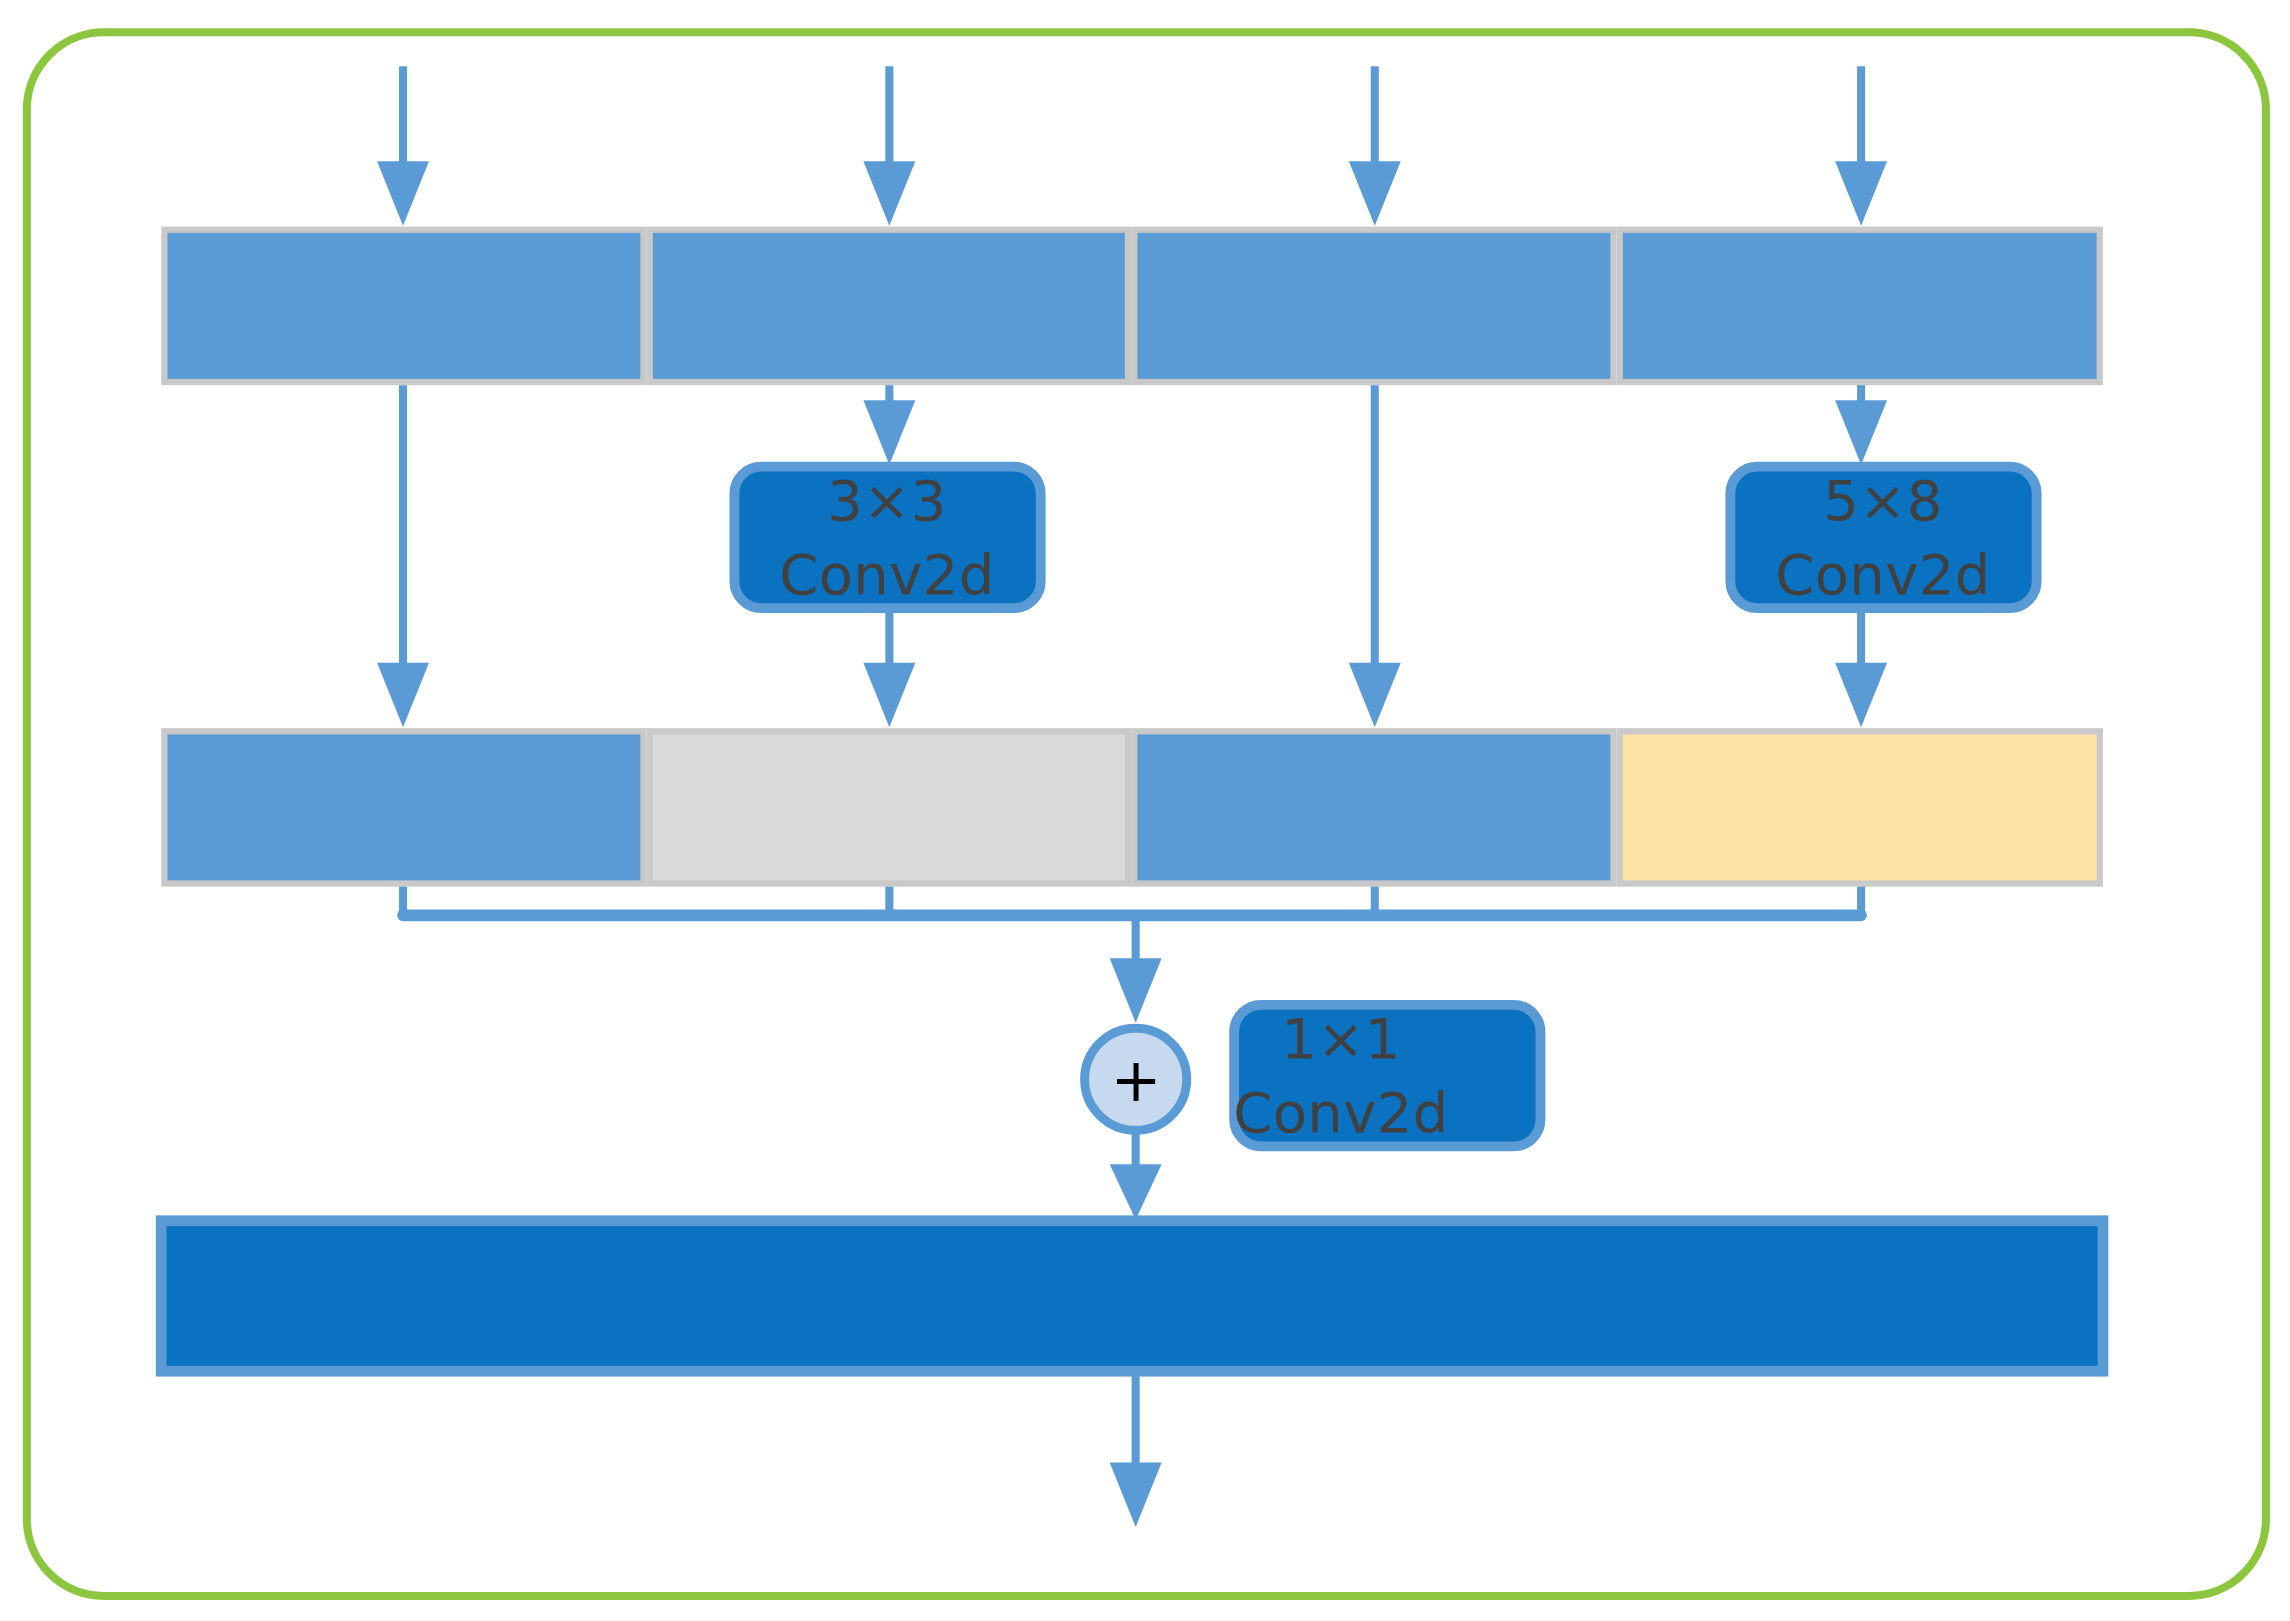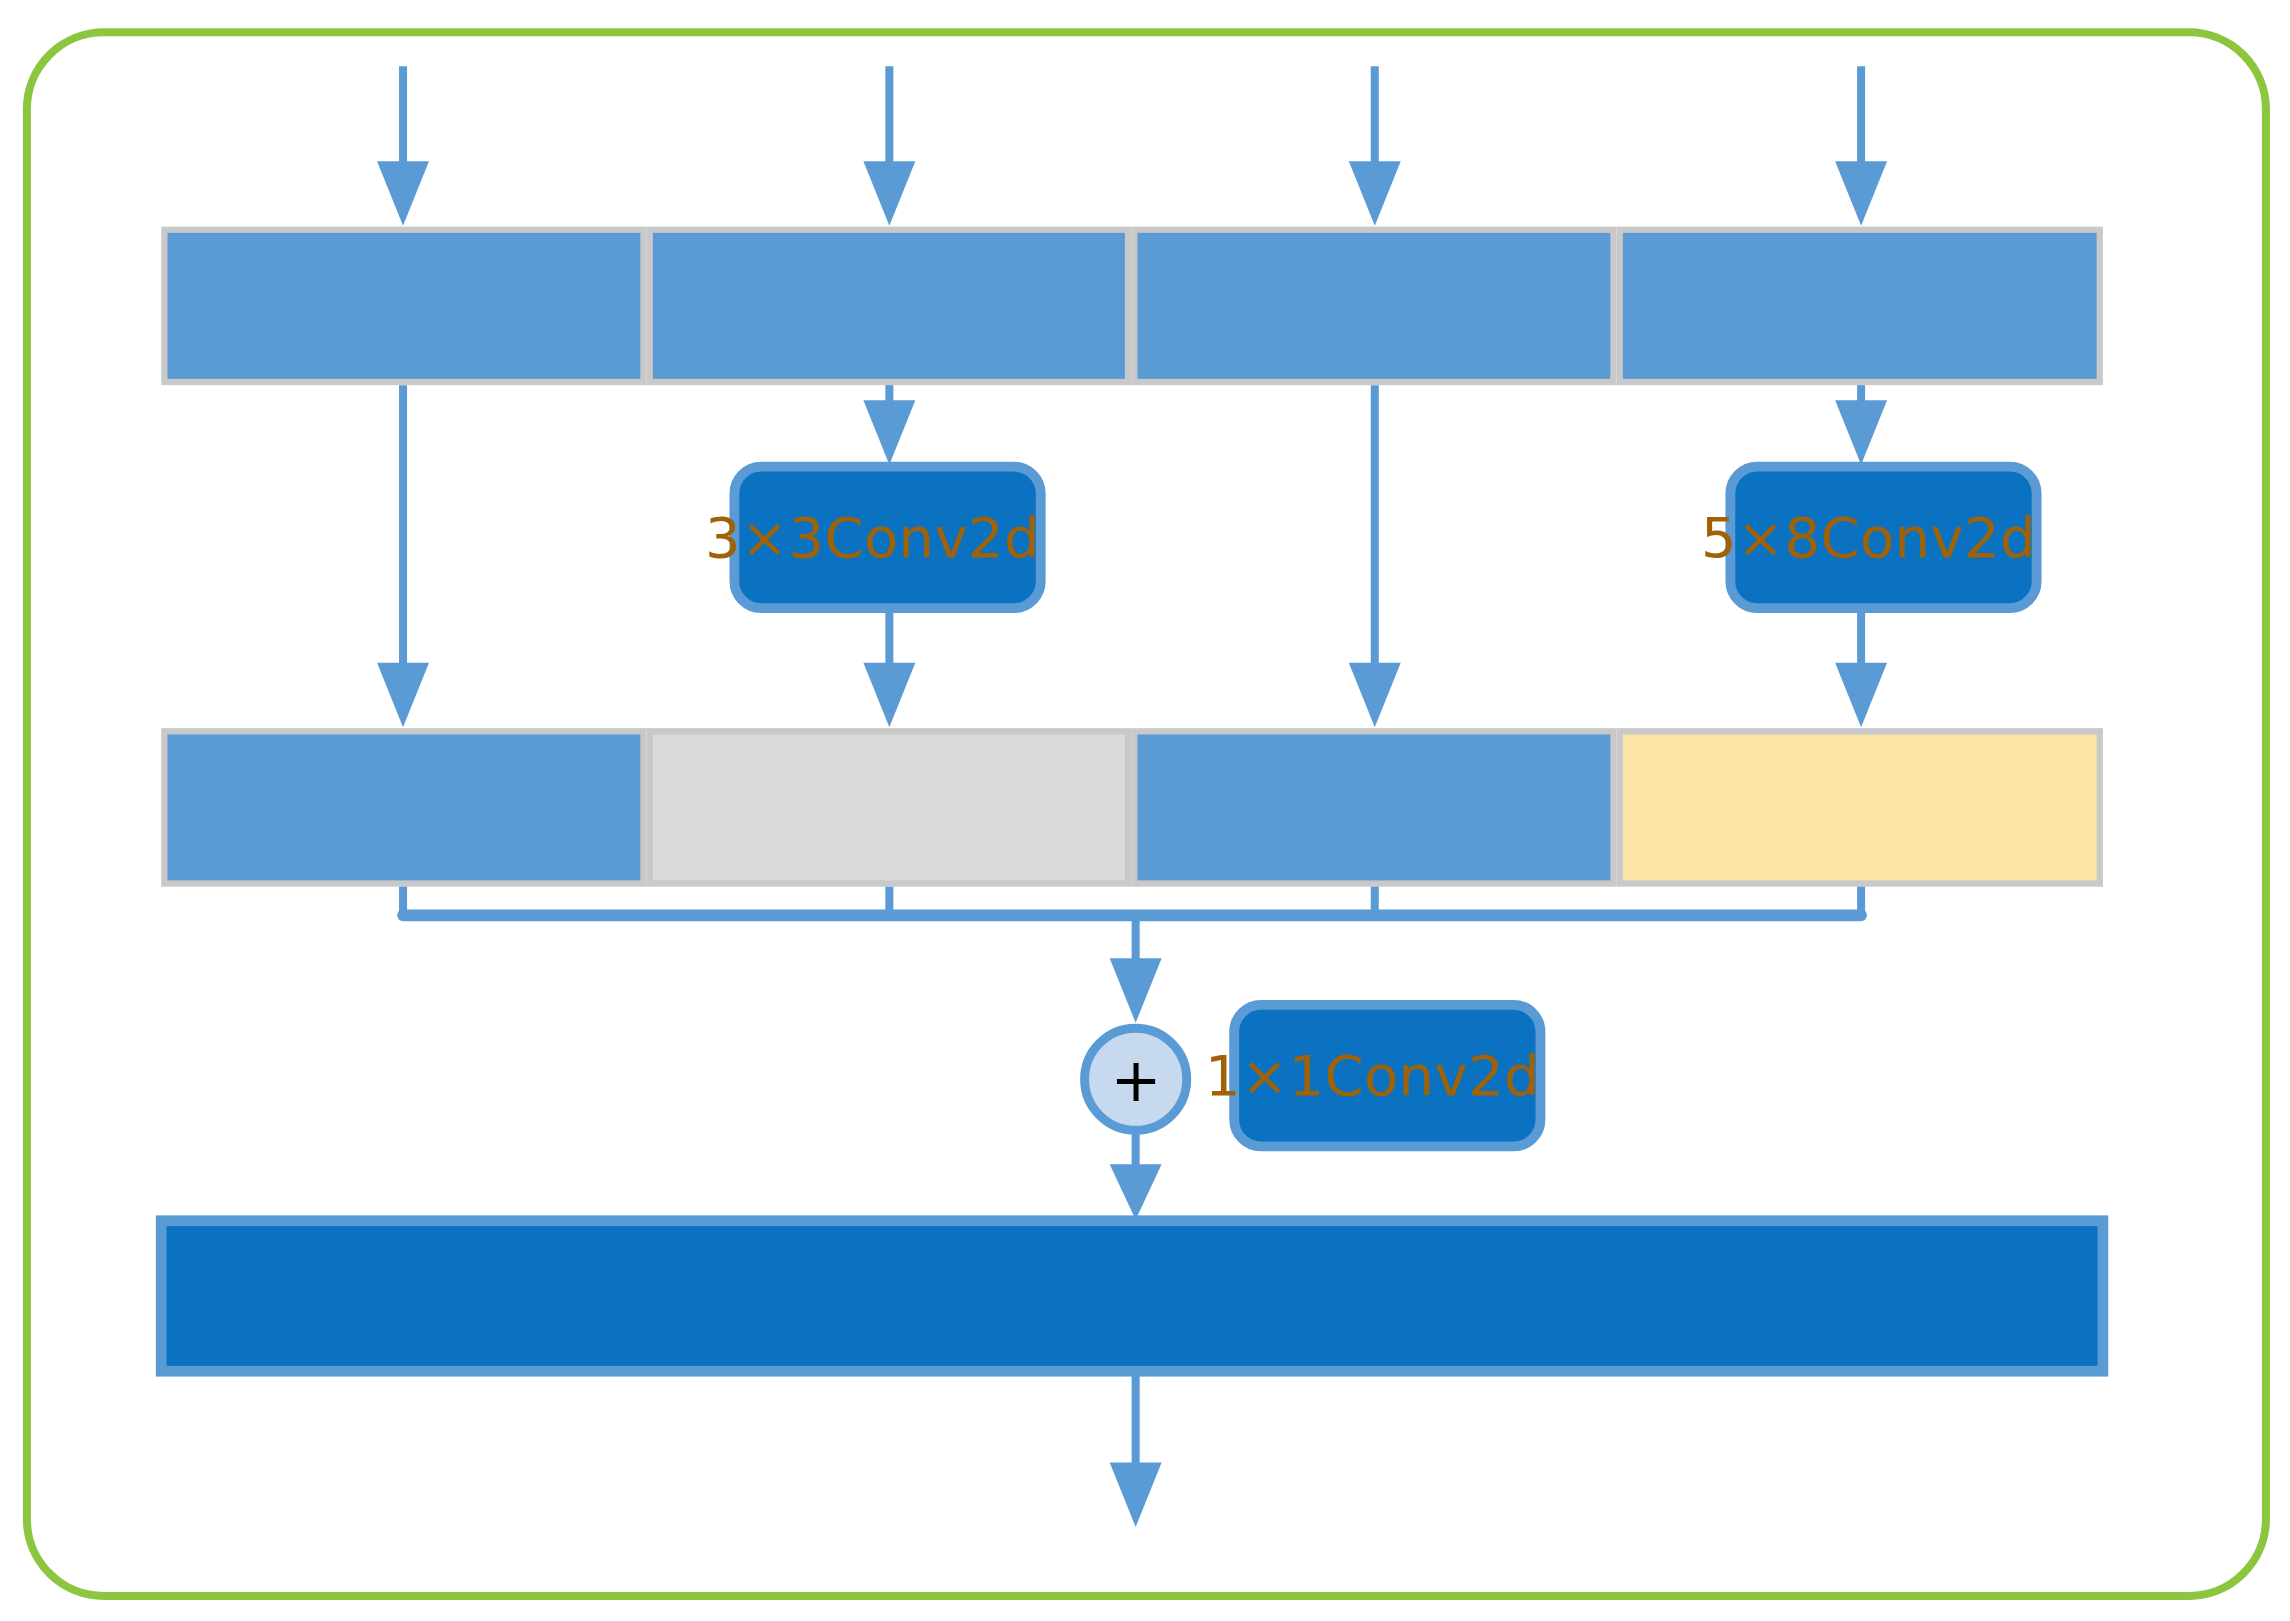--- a/index.html
+++ b/index.html
@@ -2,24 +2,24 @@
 <html style="font-size:14.3px"><head>
 <meta charset="utf-8">
 <style>
   html,body{margin:0;padding:0;background:#ffffff;}
   body{font-family:"DejaVu Sans","Liberation Sans",sans-serif;}
   #stage{position:relative;width:2291px;height:1622px;background:#ffffff;overflow:hidden;}
   #svgroot{position:absolute;left:0;top:0;width:2291px;height:1622px;}
   .op-label{
     position:absolute;
     display:flex;
-    flex-direction:row;
+    flex-direction:column;
     align-items:center;
-    justify-content:flex-end;
-    color:#a16207;
+    justify-content:center;
+    color:#404040;
     font-family:"DejaVu Sans","Liberation Sans",sans-serif;
     font-size:56px;
     line-height:1.32;
     letter-spacing:0.4px;
     pointer-events:none;
     white-space:nowrap;
   }
   .plus-label{
     position:absolute;
     display:flex;
@@ -161,21 +161,21 @@
   <div class="op-label" id="lbl-conv3" style="left: 734px; top: 467px; width: 306px; height: 142px;">
     <span>3×3</span>
     <span>Conv2d</span>
   </div>
 
   <div class="op-label" id="lbl-conv5" style="left: 1730px; top: 467px; width: 306px; height: 142px;">
     <span>5×8</span>
     <span>Conv2d</span>
   </div>
 
-  <div class="op-label" id="lbl-conv1" style="left: 1234px; top: 1005px; width: 306px; height: 142px;">
+  <div class="op-label" id="lbl-conv1" style="left: 1188px; top: 1005px; width: 306px; height: 142px;">
     <span>1×1</span>
     <span>Conv2d</span>
   </div>
 
   <div class="plus-label" id="lbl-plus" style="left: 1085px; top: 1028px; width: 102px; height: 102px;">+</div>
 
 </div>
 
 
 </body></html>

